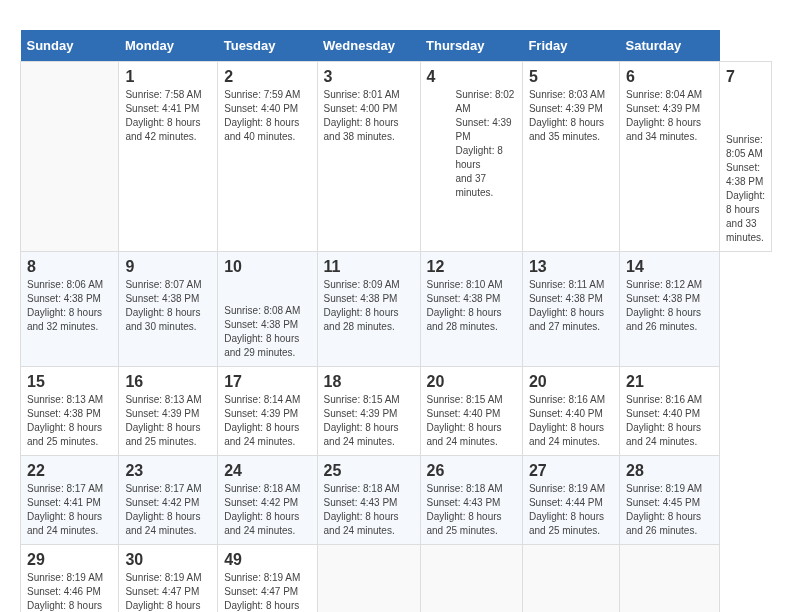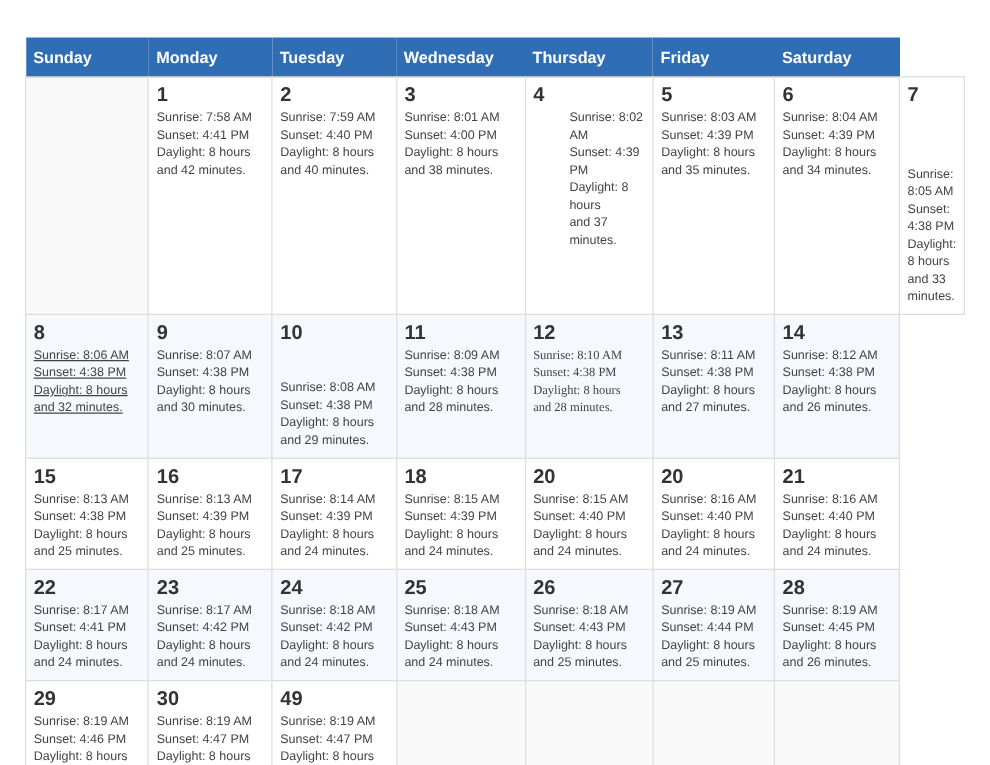--- a/index.html
+++ b/index.html
@@ -154,21 +154,21 @@
           <span class="day-number">7</span>
           <div class="day-info" style="white-space: pre-line; margin-top: 47px;">Sunrise: 8:05 AM
 Sunset: 4:38 PM
 Daylight: 8 hours
 and 33 minutes.</div>
         </td>
       </tr>
       <tr>
         <td>
           <span class="day-number">8</span>
-          <div class="day-info" style="white-space: pre-line; text-decoration: underline;">Sunrise: 8:06 AM
+          <div class="day-info" style="white-space: pre-line;">Sunrise: 8:06 AM
 Sunset: 4:38 PM
 Daylight: 8 hours
 and 32 minutes.</div>
         </td>
         <td>
           <span class="day-number">9</span>
           <div class="day-info" style="white-space: pre-line;">Sunrise: 8:07 AM
 Sunset: 4:38 PM
 Daylight: 8 hours
 and 30 minutes.</div>
@@ -182,21 +182,21 @@
         </td>
         <td>
           <span class="day-number">11</span>
           <div class="day-info" style="white-space: pre-line;">Sunrise: 8:09 AM
 Sunset: 4:38 PM
 Daylight: 8 hours
 and 28 minutes.</div>
         </td>
         <td>
           <span class="day-number">12</span>
-          <div class="day-info" style="white-space: pre-line; font-family: Liberation Serif, serif;">Sunrise: 8:10 AM
+          <div class="day-info" style="white-space: pre-line;">Sunrise: 8:10 AM
 Sunset: 4:38 PM
 Daylight: 8 hours
 and 28 minutes.</div>
         </td>
         <td>
           <span class="day-number">13</span>
           <div class="day-info" style="white-space: pre-line;">Sunrise: 8:11 AM
 Sunset: 4:38 PM
 Daylight: 8 hours
 and 27 minutes.</div>

